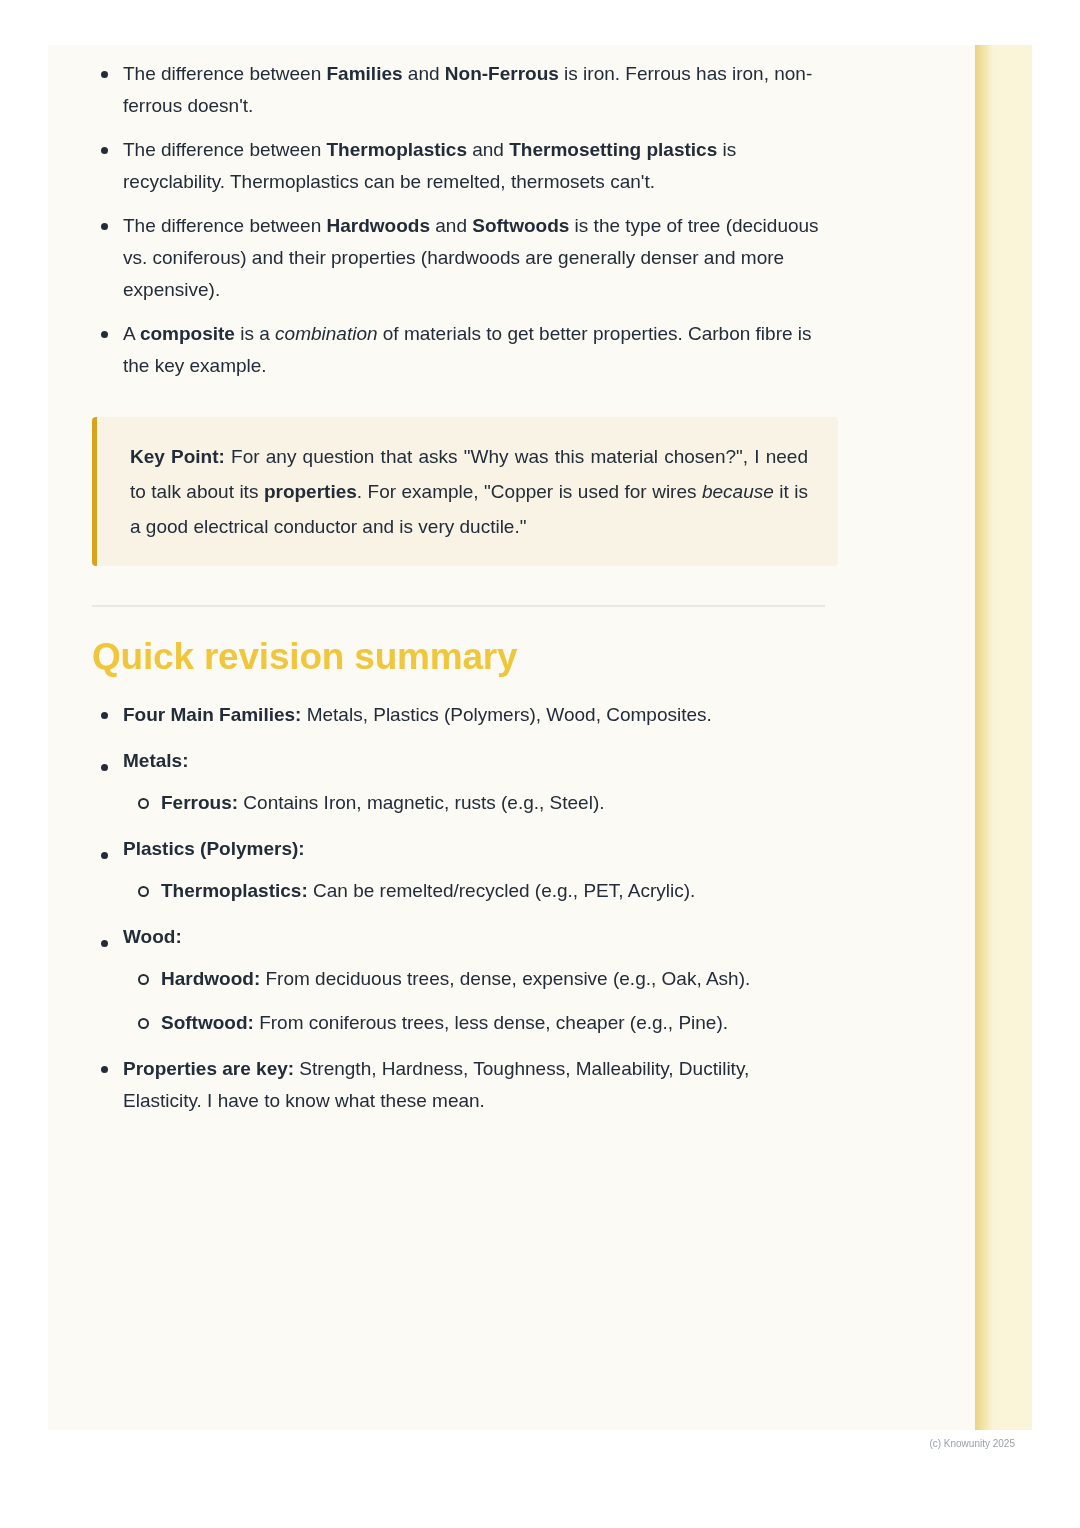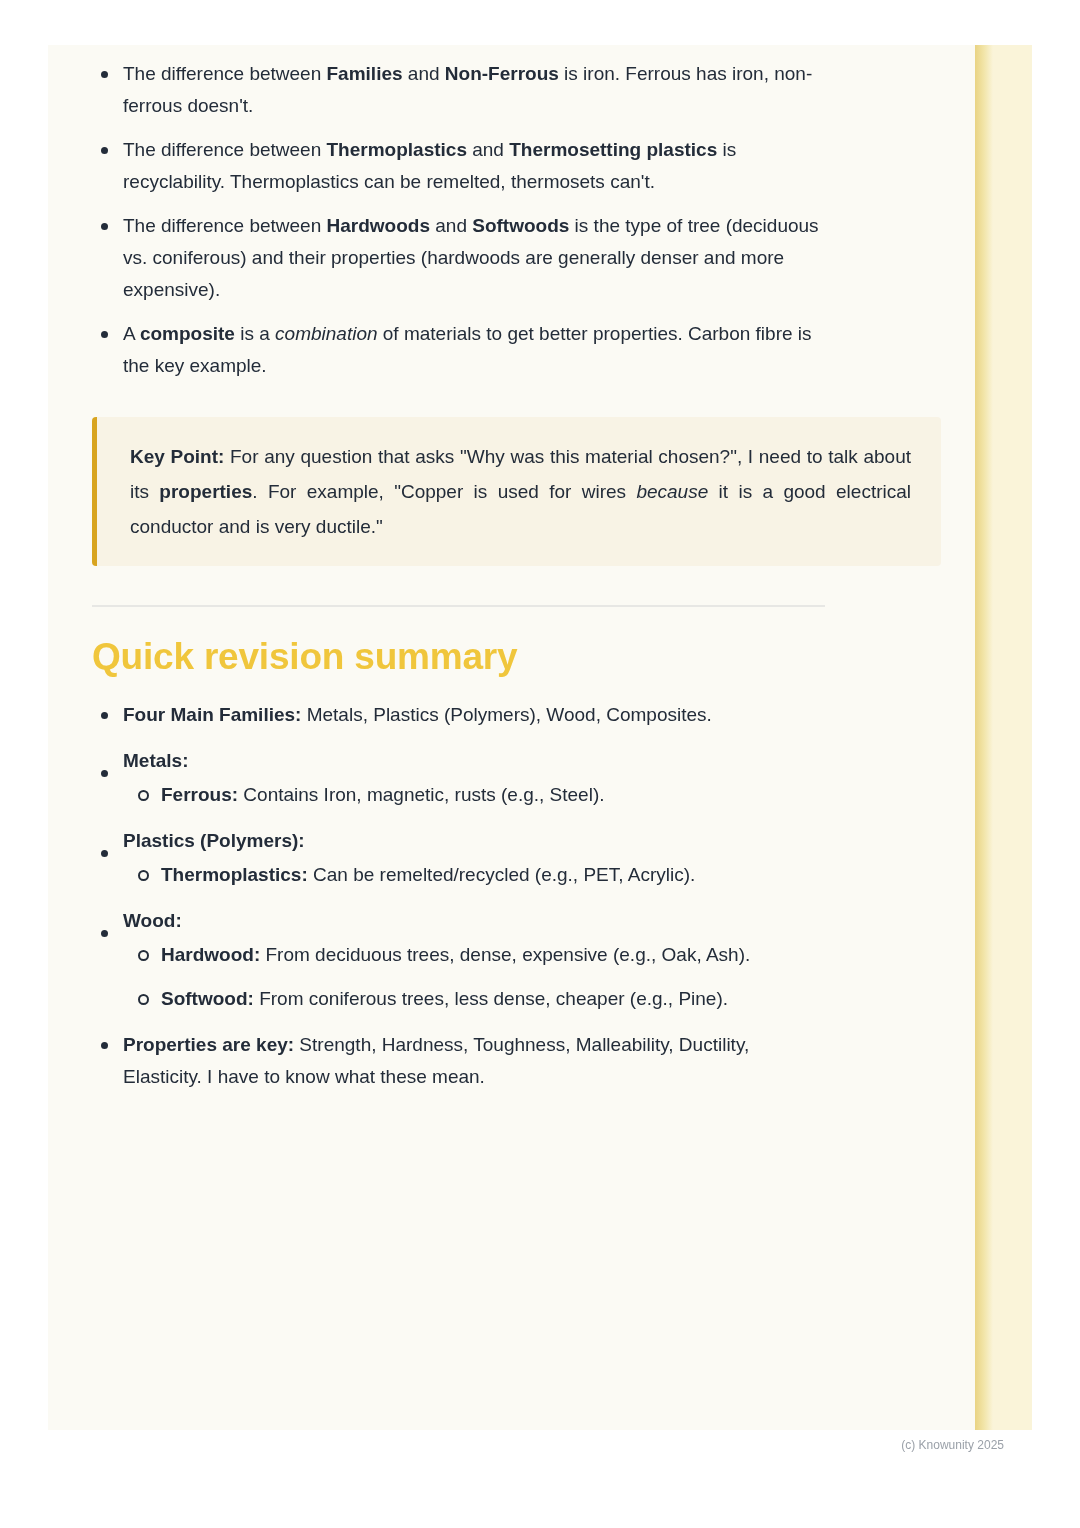--- a/index.html
+++ b/index.html
@@ -53,56 +53,56 @@
     display:flex;
     align-items:flex-start;
     padding-left:9px;
     margin-bottom:12px;
   }
   ul.blist > li.has-children{
     display:block;
   }
   ul.blist > li.has-children > .row{
     display:flex;
-    align-items:flex-end;
+    align-items:center;
   }
   .dot{
     flex:0 0 auto;
     width:7px;height:7px;
     border-radius:50%;
     background:var(--text);
     margin:13px 15px 0 0;
   }
   .txt{flex:1;}
   strong{font-weight:700;}
   em{font-style:italic;}
   ul.sublist{
     list-style:none;
-    margin:2px 0 10px;
+    margin:10px 0 10px;
     padding:0;
     font-size:19px;
     line-height:32px;
   }
   ul.sublist > li{
     display:flex;
     align-items:flex-start;
     padding-left:37px;
     margin-bottom:12px;
   }
   .ring{
     flex:0 0 auto;
     width:7px;height:7px;
     border:2px solid var(--text);
     border-radius:50%;
     background:transparent;
     margin:11px 12px 0 0;
   }
   .keypoint{
     box-sizing:border-box;
-    width:849px;
+    width:746px;
     margin-top:35px;
     background:var(--keypoint-bg);
     border-left:5px solid var(--keypoint-border);
     border-radius:4px;
     padding:22px 30px 22px 33px;
     font-size:19px;
     line-height:35px;
     text-align:justify;
   }
   .divider{
@@ -115,22 +115,22 @@
     margin:33px 0 25px 0;
     font-size:37px;
     line-height:34px;
     font-weight:700;
     color:var(--accent);
     letter-spacing:-0.2px;
   }
   ul.summary > li{margin-bottom:14px;}
   .footer{
     position:absolute;
-    right:76px;top:1438px;
-    font-size:12px;
+    right:65px;top:1438px;
+    font-size:10px;
     color:var(--muted);
   }
 </style>
 </head>
 <body>
 
 <div class="paper">
   <div class="edge"></div>
   <div class="content">
 

